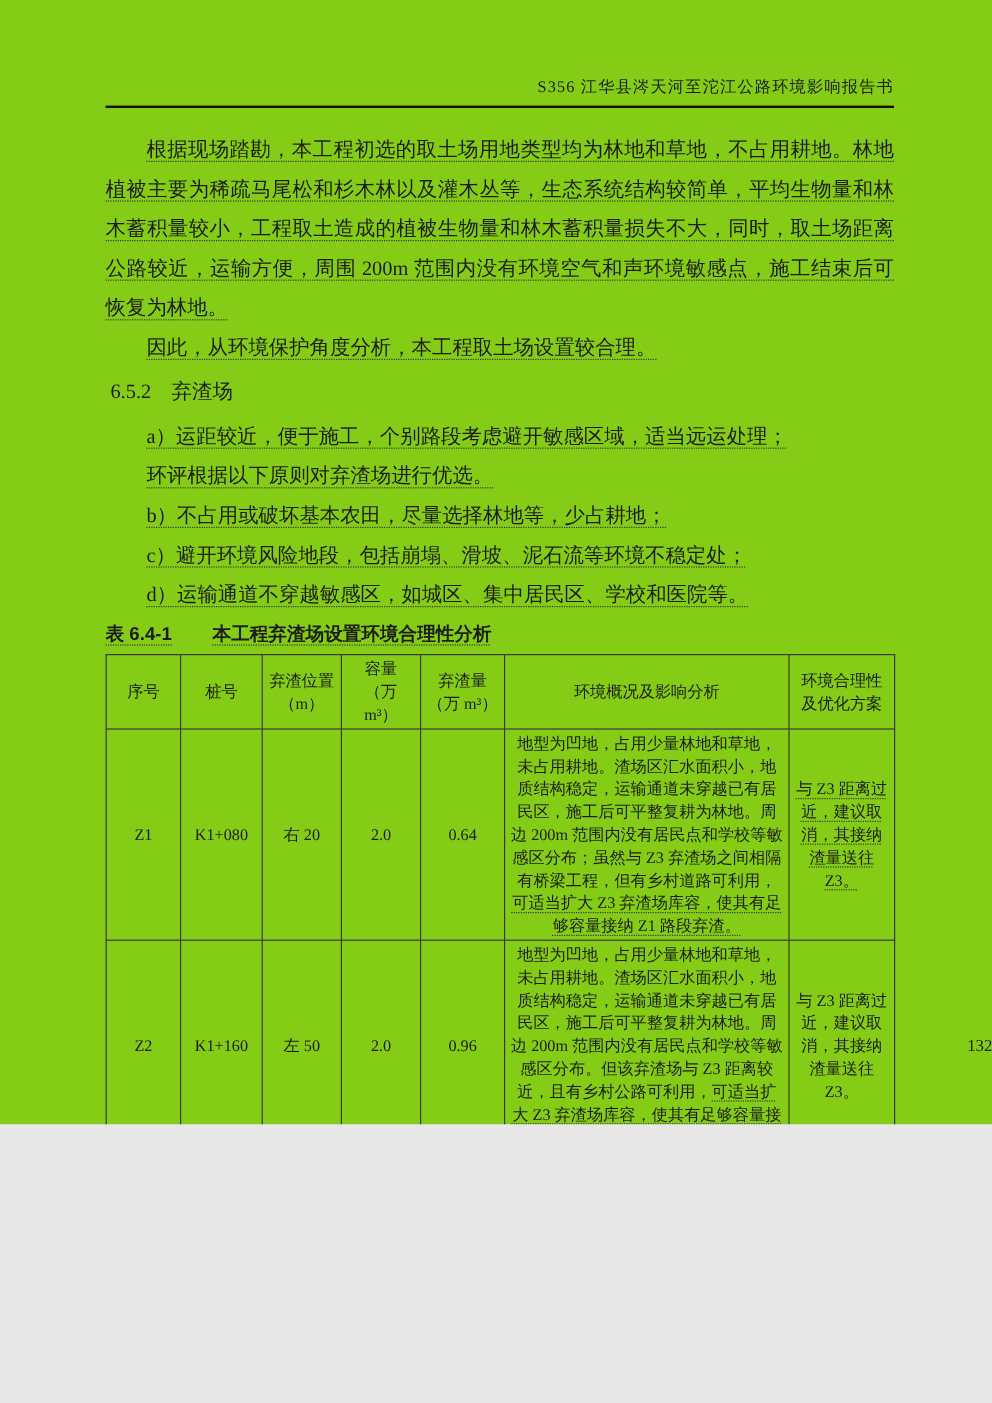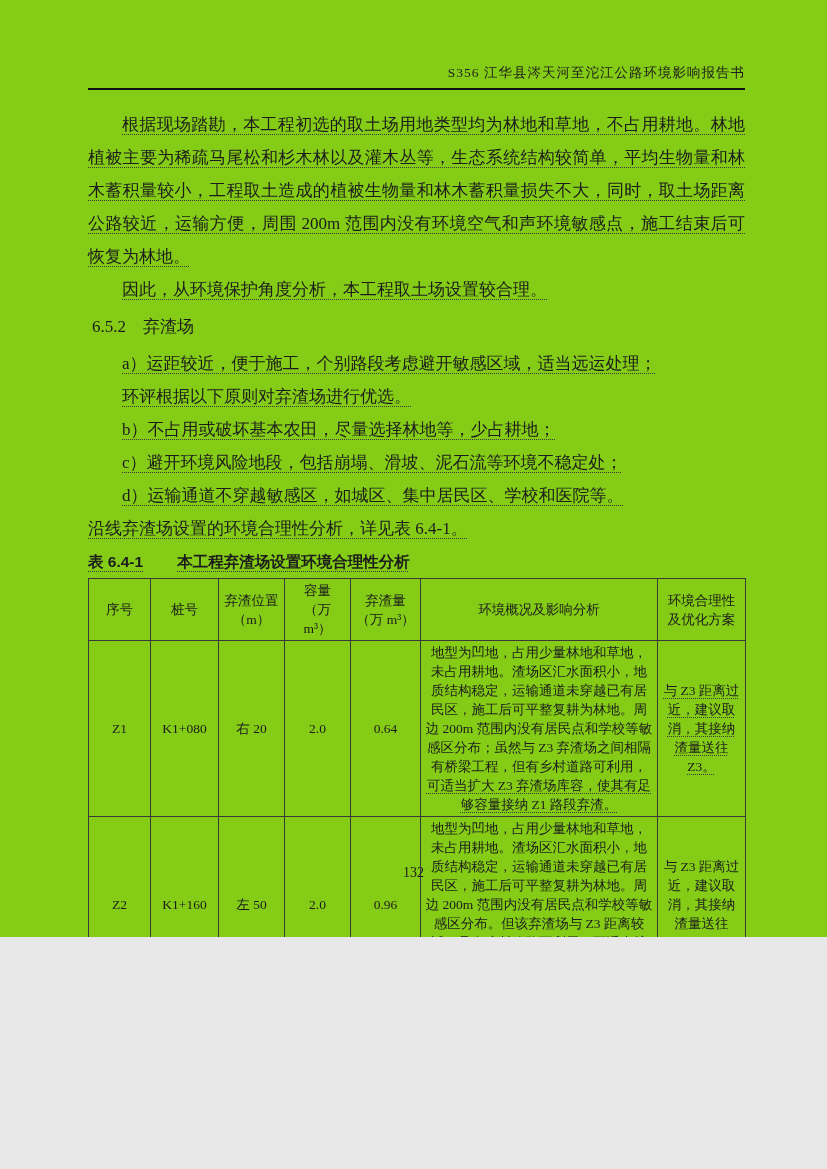--- a/index.html
+++ b/index.html
@@ -76,21 +76,21 @@
     line-height:23.5px;
     padding:2px 5px;
     margin-top:47px;
   }
   td.cell-analysis .u, td.cell-plan .u{
     text-underline-offset:3px;
   }
   .footer{
     position:absolute;
     bottom:56px;left:0;right:0;
-    text-align:center;
+    text-align:right;
     font-size:14px;
   }
 </style>
 </head>
 <body>
 
 <div class="page">
   <div class="margins">
     <div class="header">
       <span>S356 江华县涔天河至沱江公路环境影响报告书</span>
@@ -98,21 +98,20 @@
 
     <div class="content">
       <p class="body u indent2">根据现场踏勘，本工程初选的取土场用地类型均为林地和草地，不占用耕地。林地植被主要为稀疏马尾松和杉木林以及灌木丛等，生态系统结构较简单，平均生物量和林木蓄积量较小，工程取土造成的植被生物量和林木蓄积量损失不大，同时，取土场距离公路较近，运输方便，周围 200m 范围内没有环境空气和声环境敏感点，施工结束后可恢复为林地。</p>
       <p class="body u indent2">因此，从环境保护角度分析，本工程取土场设置较合理。</p>
       <h3 class="heading">6.5.2　弃渣场</h3>
       <p class="body u indent2">a）运距较近，便于施工，个别路段考虑避开敏感区域，适当远运处理；</p>
       <p class="body u indent2">环评根据以下原则对弃渣场进行优选。</p>
       <p class="body u indent2">b）不占用或破坏基本农田，尽量选择林地等，少占耕地；</p>
       <p class="body u indent2">c）避开环境风险地段，包括崩塌、滑坡、泥石流等环境不稳定处；</p>
       <p class="body u indent2">d）运输通道不穿越敏感区，如城区、集中居民区、学校和医院等。</p>
-      <p class="body u indent0">沿线弃渣场设置的环境合理性分析，详见表 6.4-1。</p>
 
       <div class="table-caption">
         <span class="u">
           <span>表 6.4-1</span><span class="cap-title">本工程弃渣场设置环境合理性分析</span>
         </span>
       </div>
 
       <table class="dump">
         <colgroup>
           <col style="width:62px">

